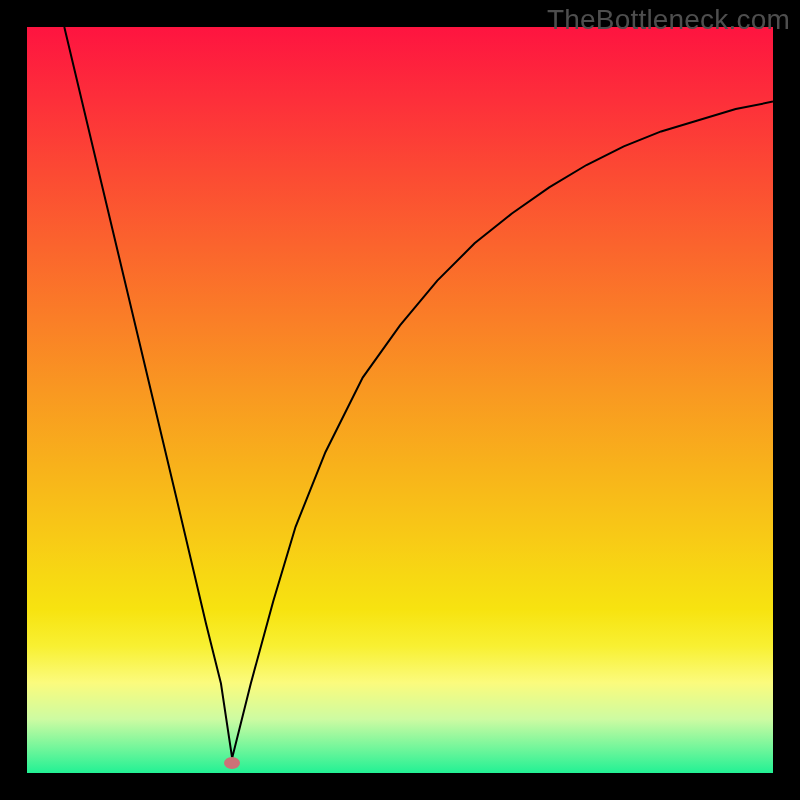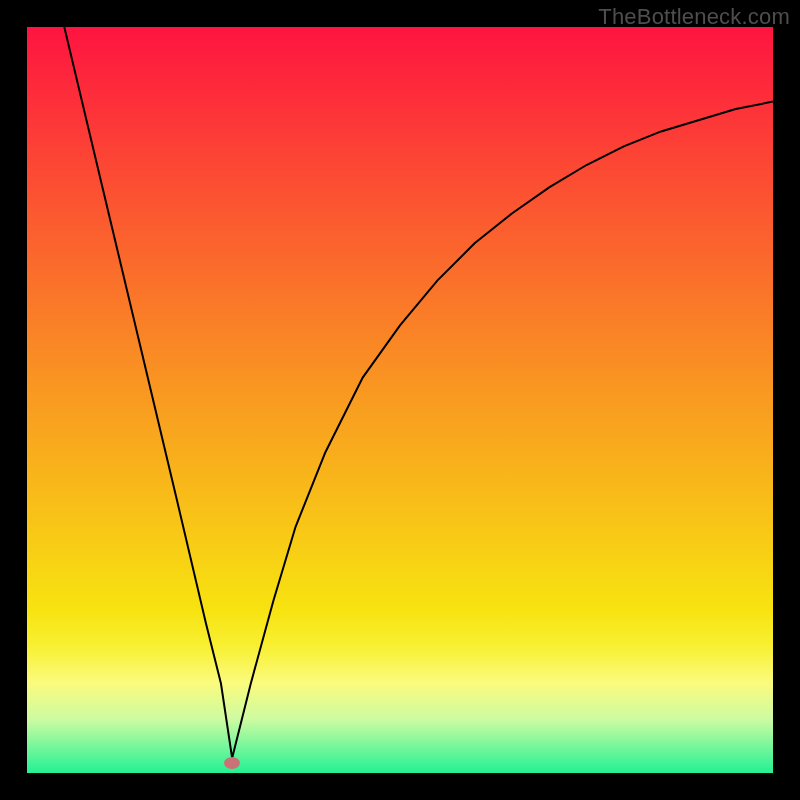--- a/index.html
+++ b/index.html
@@ -24,21 +24,21 @@
     left: 0;
     top: 0;
     width: 746px;
     height: 746px;
   }
   .attribution {
     position: absolute;
     top: 4px;
     right: 10px;
     color: #4e4e4e;
-    font-size: 22px;
+    font-size: 28px;
     letter-spacing: 0.2px;
     font-weight: 500;
   }
   .marker {
     position: absolute;
     width: 16px;
     height: 12px;
     background: #cb7277;
     border-radius: 50%;
     transform: translate(-50%, -50%);

